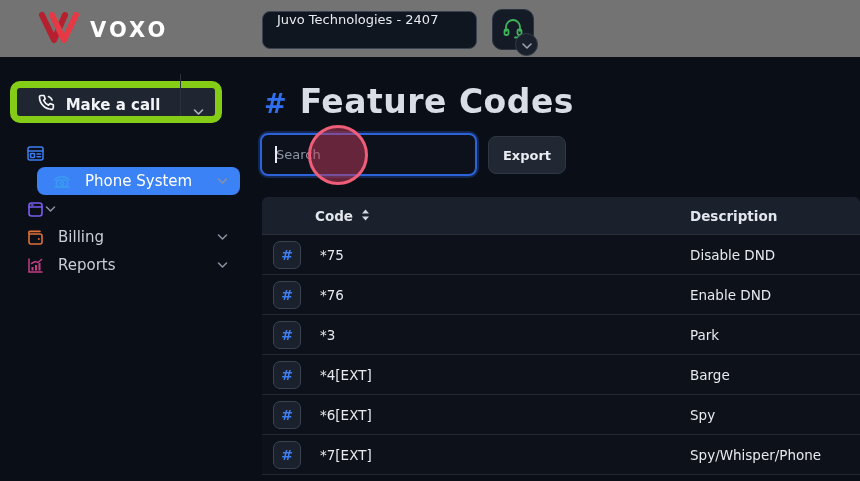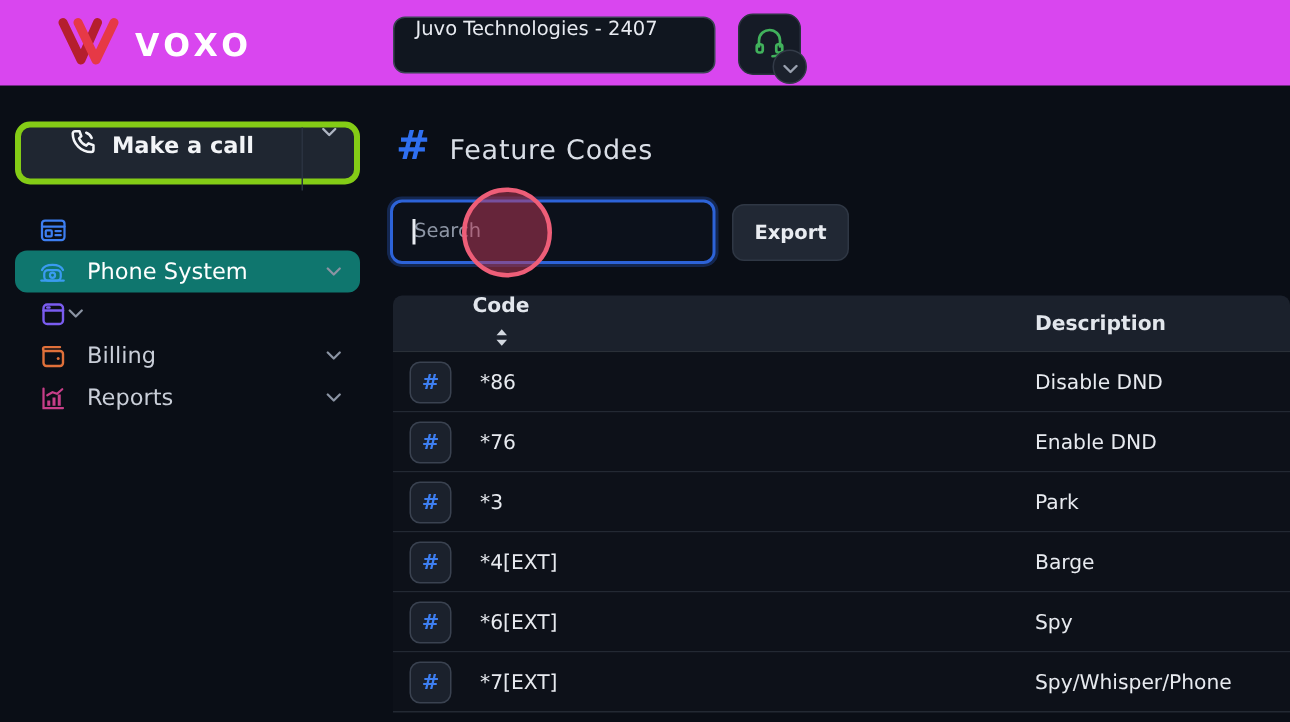--- a/index.html
+++ b/index.html
@@ -1,71 +1,71 @@
 <!DOCTYPE html>
 <html><head>
 <meta charset="utf-8">
 <style>
   * { margin:0; padding:0; box-sizing:border-box; }
   html,body { width:860px; height:481px; overflow:hidden; }
   body { font-family:"DejaVu Sans","Liberation Sans",sans-serif; background:#0a0e16; }
   #app { position:relative; width:860px; height:481px; background:#0a0e16; }
 
   
-  .topbar { position:absolute; left:0; top:0; width:860px; height:57px; background:#d946ef; }
+  .topbar { position:absolute; left:0; top:0; width:860px; height:57px; background:#737373; }
   .logo { position:absolute; left:38px; top:11px; display:flex; align-items:center; gap:10px; }
   .logo-text { color:#ffffff; font-size:21px; font-weight:bold; letter-spacing:3px; text-transform:uppercase; }
   .company-select { position:absolute; left:262px; top:11px; width:215px; height:38px;
     background:#10161f; border:1px solid #3a4352; border-radius:8px; display:flex; align-items:flex-start;
     padding:0 14px; color:#e8ebf1; font-size:13px; cursor:pointer; }
   .support-btn { position:absolute; left:492px; top:9px; width:42px; height:41px;
     background:#151b26; border:1px solid #2b3340; border-radius:10px; display:flex; align-items:center; justify-content:center; cursor:pointer; }
   .support-chevron-badge { position:absolute; left:515px; top:33px; width:23px; height:23px; border-radius:50%;
     background:#1b212c; border:1px solid #333b48; display:flex; align-items:center; justify-content:center; cursor:pointer; }
 
   
   .sidebar { position:absolute; left:0; top:57px; width:250px; height:424px; }
-  .make-call { position:absolute; left:10px; top:24px; width:230px; height:42px; background:#1f2631;
-    border:4px solid #84cc16; border-radius:10px; display:flex; align-items:flex-start; cursor:pointer; }
+  .make-call { position:absolute; left:10px; top:24px; width:212px; height:42px; background:#1f2631;
+    border:7px solid #84cc16; border-radius:10px; display:flex; align-items:flex-end; cursor:pointer; }
   .make-call-main { flex:1; display:flex; align-items:center; justify-content:center; gap:10px; }
   .make-call-label { color:#f2f4f7; font-size:15px; font-weight:bold; }
   .make-call-divider { width:1px; height:42px; background:#2a3240; }
   .make-call-caret { width:34px; display:flex; align-items:center; justify-content:center; }
 
   .nav { position:absolute; left:10px; top:82px; width:230px; }
   .nav-item { position:relative; height:28px; display:flex; align-items:center; padding:0 12px 0 15px; cursor:pointer; border-radius:8px; }
-  .nav-item.active { background:#0f766e; }
+  .nav-item.active { background:#3b82f6;margin-left:27px; }
   .nav-icon { width:20px; height:20px; display:flex; align-items:center; justify-content:center; }
   .nav-label { margin-left:13px; color:#c9ced8; font-size:15px; flex:1; }
   .nav-item.active .nav-label { color:#ffffff; }
   .nav-chevron { display:flex; align-items:center; }
 
   
   .main-title { position:absolute; left:264px; top:82px; display:flex; align-items:baseline; gap:13px; }
   .title-hash { color:#2f6ff0; font-size:27px; font-weight:bold; }
-  .title-text { color:#d9dee6; font-size:18px; font-weight:normal; letter-spacing:0.5px; }
+  .title-text { color:#d9dee6; font-size:33px; font-weight:bold; letter-spacing:0.5px; }
 
   .search-input { position:absolute; left:260px; top:133px; width:217px; height:43px; background:#0c111b;
     border:2px solid #2d63d8; box-shadow:0 0 0 2px rgba(45,99,216,0.30); border-radius:8px;
     color:#e8ebf1; font-size:13px; padding:0 14px; outline:none; font-family:"DejaVu Sans","Liberation Sans",sans-serif; }
   .search-input::placeholder { color:#8d95a4; }
   .caret { position:absolute; left:275px; top:146px; width:1.5px; height:17px; background:#e9edf3; }
 
   .export-btn { position:absolute; left:488px; top:136px; width:78px; height:38px; background:#212834;
     border:1px solid #2f3744; border-radius:8px; color:#e9ecf1; font-size:13px; font-weight:bold; cursor:pointer;
     font-family:"DejaVu Sans","Liberation Sans",sans-serif; }
 
   .click-indicator { position:absolute; left:308px; top:125px; width:60px; height:60px; border-radius:50%;
     background:rgba(201,61,92,0.48); border:3px solid #ee5e78; pointer-events:none; }
 
   
   .table { position:absolute; left:262px; top:197px; width:598px; }
   .thead { height:38px; background:#1b212c; border-radius:6px 6px 0 0; border-bottom:1px solid #2a3038;
     display:flex; align-items:center; }
-  .th-code { margin-left:53px; color:#e2e6ec; font-size:13.5px; font-weight:bold; display:flex; align-items:center; gap:7px; cursor:pointer;flex-direction:column; }
+  .th-code { margin-left:53px; color:#e2e6ec; font-size:13.5px; font-weight:bold; display:flex; align-items:center; gap:7px; cursor:pointer; }
   .th-desc { position:absolute; left:428px; color:#e2e6ec; font-size:13.5px; font-weight:bold; }
   .trow { position:relative; height:40px; background:#0d1119; border-bottom:1px solid #232933; display:flex; align-items:center; }
   .row-badge { position:absolute; left:11px; width:28px; height:28px; background:#1b212c; border:1px solid #3a4250;
     border-radius:7px; display:flex; align-items:center; justify-content:center;
     color:#3d7ef0; font-size:14px; font-weight:bold; }
   .cell-code { position:absolute; left:58px; color:#e7eaef; font-size:13.5px; }
   .cell-desc { position:absolute; left:428px; color:#e7eaef; font-size:13.5px; }
 </style>
 </head>
 <body>
@@ -229,21 +229,21 @@
             <path d="M2 4.5 L5.5 0.5 L9 4.5 Z"></path>
             <path d="M2 7.5 L5.5 11.5 L9 7.5 Z"></path>
           </svg>
         </span>
       </div>
       <div class="th-desc">Description</div>
     </div>
 
     <div class="trow">
       <span class="row-badge">#</span>
-      <span class="cell-code">*86</span>
+      <span class="cell-code">*75</span>
       <span class="cell-desc">Disable DND</span>
     </div>
     <div class="trow">
       <span class="row-badge">#</span>
       <span class="cell-code">*76</span>
       <span class="cell-desc">Enable DND</span>
     </div>
     <div class="trow">
       <span class="row-badge">#</span>
       <span class="cell-code">*3</span>

